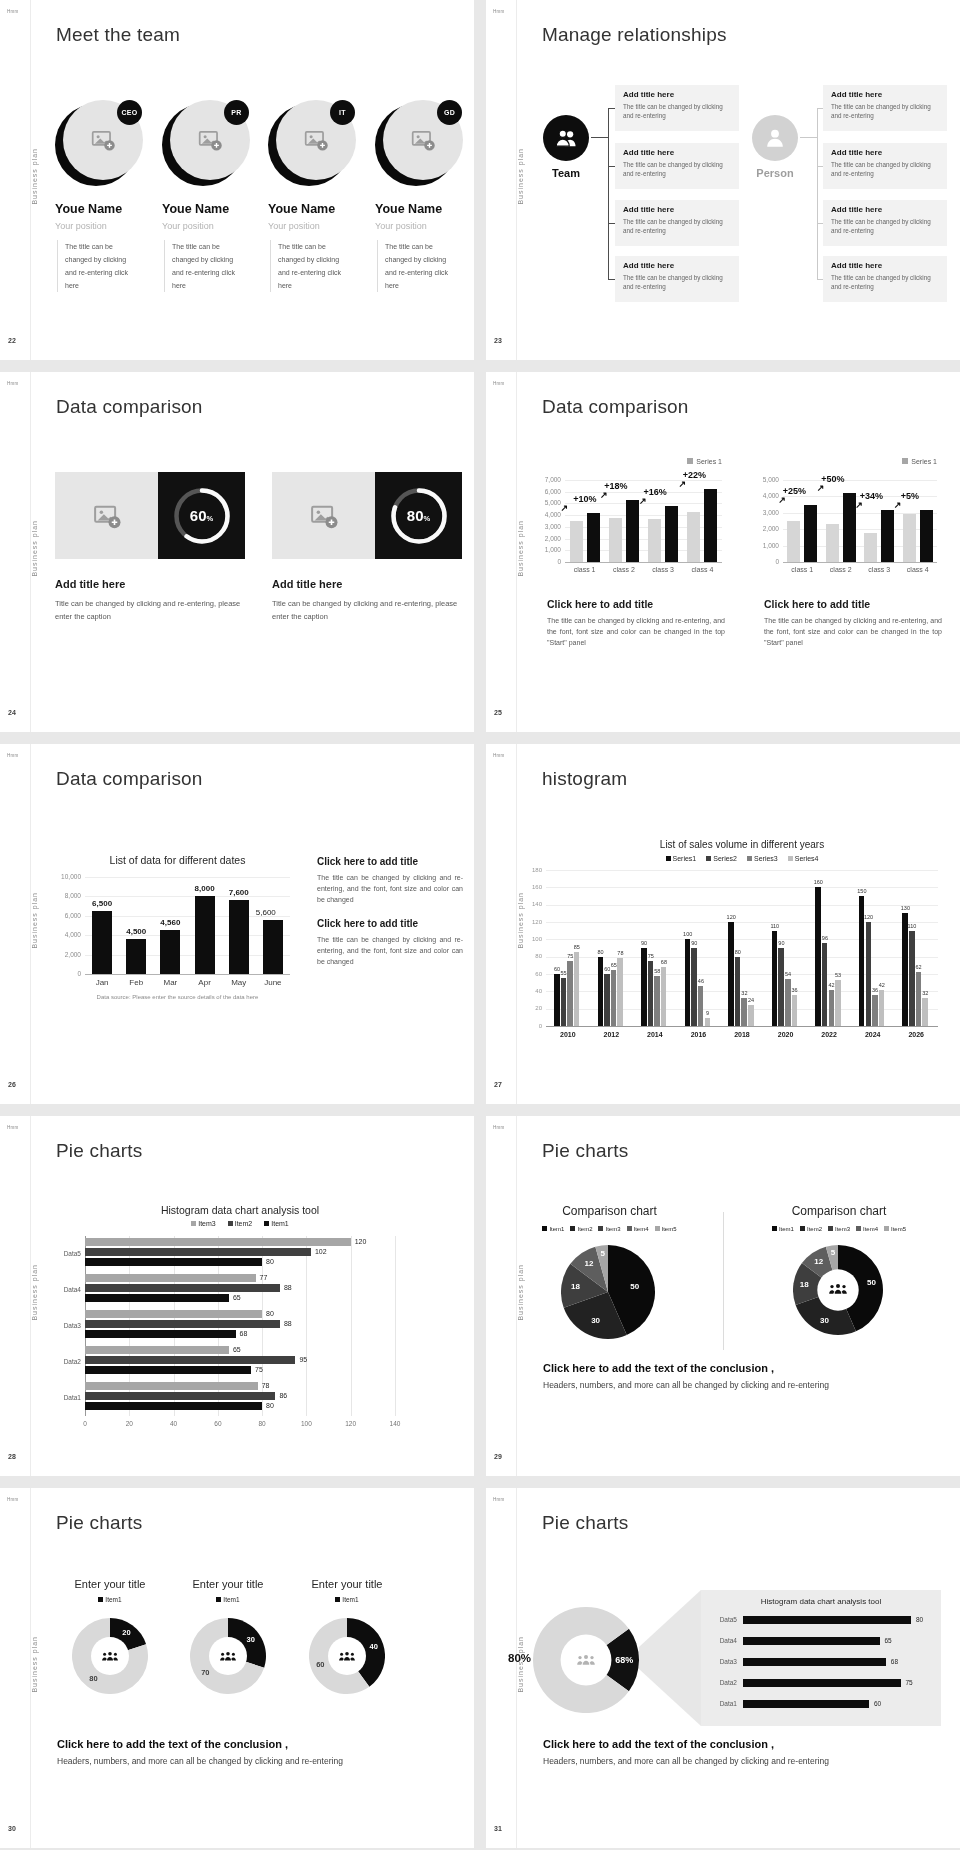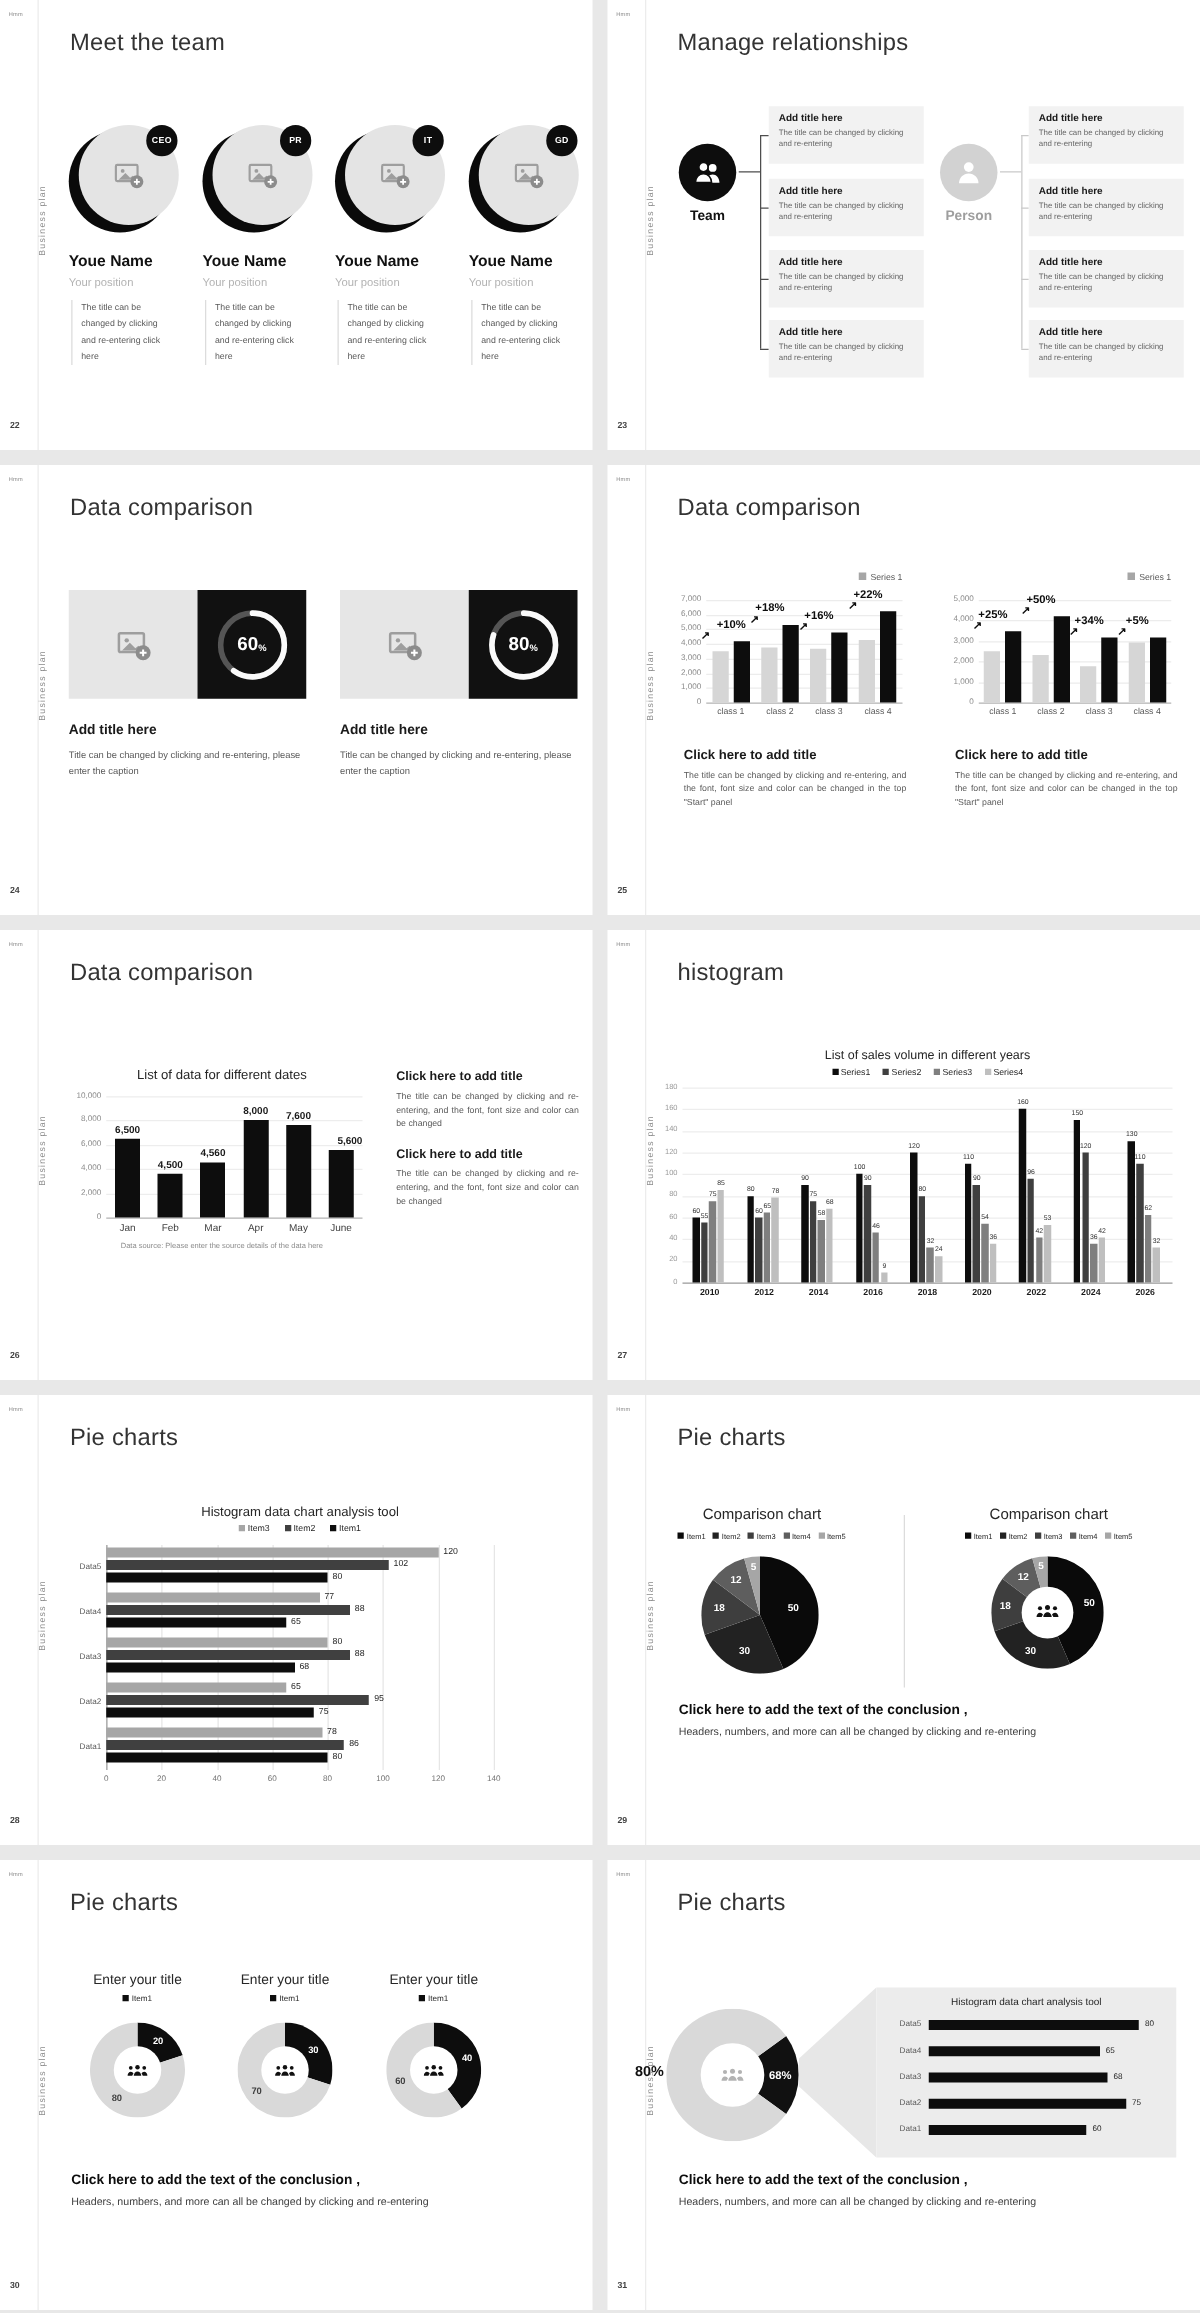--- a/index.html
+++ b/index.html
@@ -324,21 +324,21 @@
         <div style="left: 160.4px; top: 185.8px; width: 20px; height: 44.2px; background: rgb(13, 13, 13);"></div>
         <div style="left: 153.3px; top: 173.8px; width: 34.1667px; text-align: center; font-size: 8px; font-weight: bold; color: rgb(26, 26, 26);">4,560</div>
         <div style="left: 153.3px; top: 234px; width: 34.1667px; text-align: center; font-size: 8px; color: rgb(64, 64, 64);">Mar</div>
         <div style="left: 194.6px; top: 152.4px; width: 20px; height: 77.6px; background: rgb(13, 13, 13);"></div>
         <div style="left: 187.5px; top: 140.4px; width: 34.1667px; text-align: center; font-size: 8px; font-weight: bold; color: rgb(26, 26, 26);">8,000</div>
         <div style="left: 187.5px; top: 234px; width: 34.1667px; text-align: center; font-size: 8px; color: rgb(64, 64, 64);">Apr</div>
         <div style="left: 228.8px; top: 156.3px; width: 20px; height: 73.7px; background: rgb(13, 13, 13);"></div>
         <div style="left: 221.7px; top: 144.3px; width: 34.1667px; text-align: center; font-size: 8px; font-weight: bold; color: rgb(26, 26, 26);">7,600</div>
         <div style="left: 221.7px; top: 234px; width: 34.1667px; text-align: center; font-size: 8px; color: rgb(64, 64, 64);">May</div>
         <div style="left: 262.9px; top: 175.7px; width: 20px; height: 54.3px; background: rgb(13, 13, 13);"></div>
-        <div style="left: 255.8px; top: 163.7px; width: 34.1667px; text-align: right; font-size: 8px; font-weight: bold; color: rgb(26, 26, 26);">5,600</div>
+        <div style="left: 255.8px; top: 163.7px; width: 34.1667px; text-align: left; font-size: 8px; font-weight: normal; color: rgb(26, 26, 26);">5,600</div>
         <div style="left: 255.8px; top: 234px; width: 34.1667px; text-align: center; font-size: 8px; color: rgb(64, 64, 64);">June</div>
         <div style="left: 55px; top: 250px; width: 245px; text-align: center; font-size: 6px; color: rgb(140, 140, 140);">Data source: Please enter the source details of the data here</div>
         <div style="left: 317px; top: 112px; font-size: 10px; font-weight: bold; color: rgb(26, 26, 26);">Click here to add title</div>
         <div style="left: 317px; top: 128px; width: 146px; font-size: 7px; line-height: 11px; color: rgb(89, 89, 89); text-align: justify;">The title can be changed by clicking and re-entering, and the font, font size and color can be changed</div>
         <div style="left: 317px; top: 174px; font-size: 10px; font-weight: bold; color: rgb(26, 26, 26);">Click here to add title</div>
         <div style="left: 317px; top: 190px; width: 146px; font-size: 7px; line-height: 11px; color: rgb(89, 89, 89); text-align: justify;">The title can be changed by clicking and re-entering, and the font, font size and color can be changed</div>
       </div>
   </div>
 
   <div class="slide" style="left: 486px; top: 744px; padding-left: 17px;">

